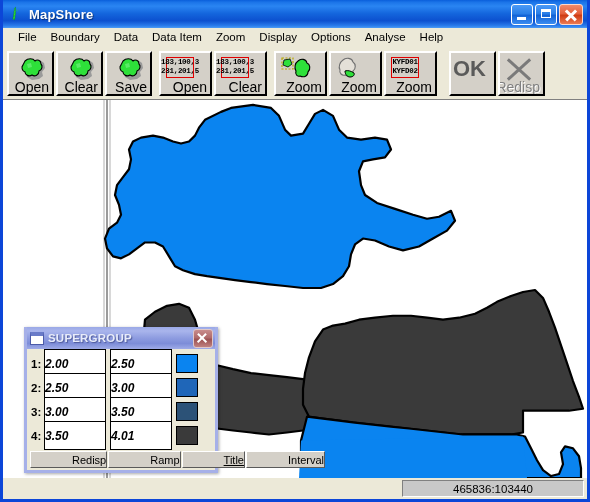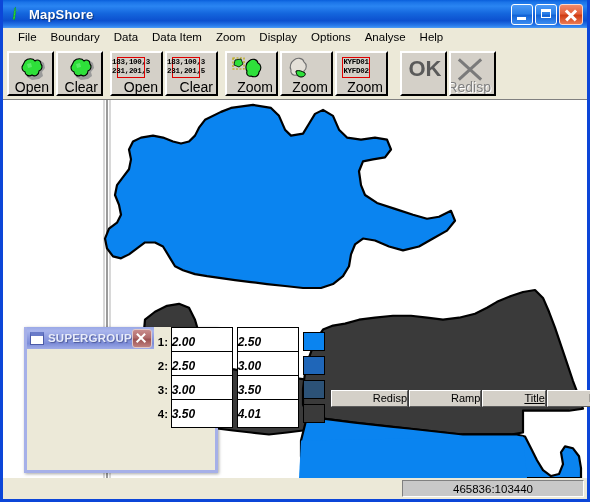--- a/index.html
+++ b/index.html
@@ -206,21 +206,21 @@
 
   .okglyph {
     position: absolute;
     left: 2px; top: 4px;
     width: 42px; height: 24px;
     font-size: 22px;
     font-weight: bold;
     color: #5a5a5a;
     letter-spacing: 0px;
     line-height: 24px;
-    text-align: center;
+    text-align: left;
     font-family: "Liberation Sans", sans-serif;
   }
   .cancelglyph {
     position: absolute;
     left: 4px; top: 2px;
     width: 30px; height: 28px;
   }
   .cancelglyph::before, .cancelglyph::after {
     content: "";
     position: absolute;
@@ -280,21 +280,21 @@
     left: 24px;
     top: 327px;
     width: 194px;
     height: 146px;
     box-sizing: border-box;
     border: 3px solid #a6b0e8;
     border-top: 0;
     background: #ece9d8;
     box-shadow: 1px 1px 3px rgba(0,0,0,0.35);
     display: flex;
-    flex-direction: row;
+    flex-direction: column;
     z-index: 20;
   }
   .dlg-titlebar {
     flex: 0 0 22px;
     height: 22px;
     background: linear-gradient(to bottom,
       #9aa8e6 0%, #a9b5ec 18%, #8e9ce0 50%, #7d8dd8 75%, #9fabe8 100%);
     display: flex;
     align-items: center;
     padding: 0 2px 0 3px;
@@ -472,20 +472,31 @@
           <svg width="38" height="26" viewBox="0 0 38 26">
             <path d="M20 3 L25 2 L29 5 L30 10 L27 14 L28 18 L24 21 L17 22 L12 19 L11 14 L14 10 L13 6 Z" fill="#9a9a9a" transform="translate(2,2)"></path>
             <path d="M12 5 C15 2 20 2 22 5 C24 3 28 4 28 8 C30 10 29 14 26 15
                      C26 19 22 21 19 19 C16 21 12 19 12 16 C9 15 8 11 10 9 Z" fill="#2ee03a" stroke="#000" stroke-width="1.1"></path>
             <path d="M14 8 L18 7 L19 11 L15 12 Z" fill="#6df07a" opacity="0.7"></path>
           </svg>
         </div>
         <div class="tb-label">Clear</div>
       </div>
 
+      <div class="tbtn">
+        <div class="tb-icon">
+          <svg width="38" height="26" viewBox="0 0 38 26">
+            <path d="M20 3 L25 2 L29 5 L30 10 L27 14 L28 18 L24 21 L17 22 L12 19 L11 14 L14 10 L13 6 Z" fill="#9a9a9a" transform="translate(2,2)"></path>
+            <path d="M12 5 C15 2 20 2 22 5 C24 3 28 4 28 8 C30 10 29 14 26 15
+                     C26 19 22 21 19 19 C16 21 12 19 12 16 C9 15 8 11 10 9 Z" fill="#2ee03a" stroke="#000" stroke-width="1.1"></path>
+            <path d="M14 8 L18 7 L19 11 L15 12 Z" fill="#6df07a" opacity="0.7"></path>
+          </svg>
+        </div>
+        <div class="tb-label">Save</div>
+      </div>
 
       <div class="tb-sep"></div>
 
       <div class="tbtn wide">
         <div class="dataicon">
           <span>183,100,3</span>
           <span>231,201,5</span>
         </div>
         <div class="tb-label">Open</div>
       </div>

